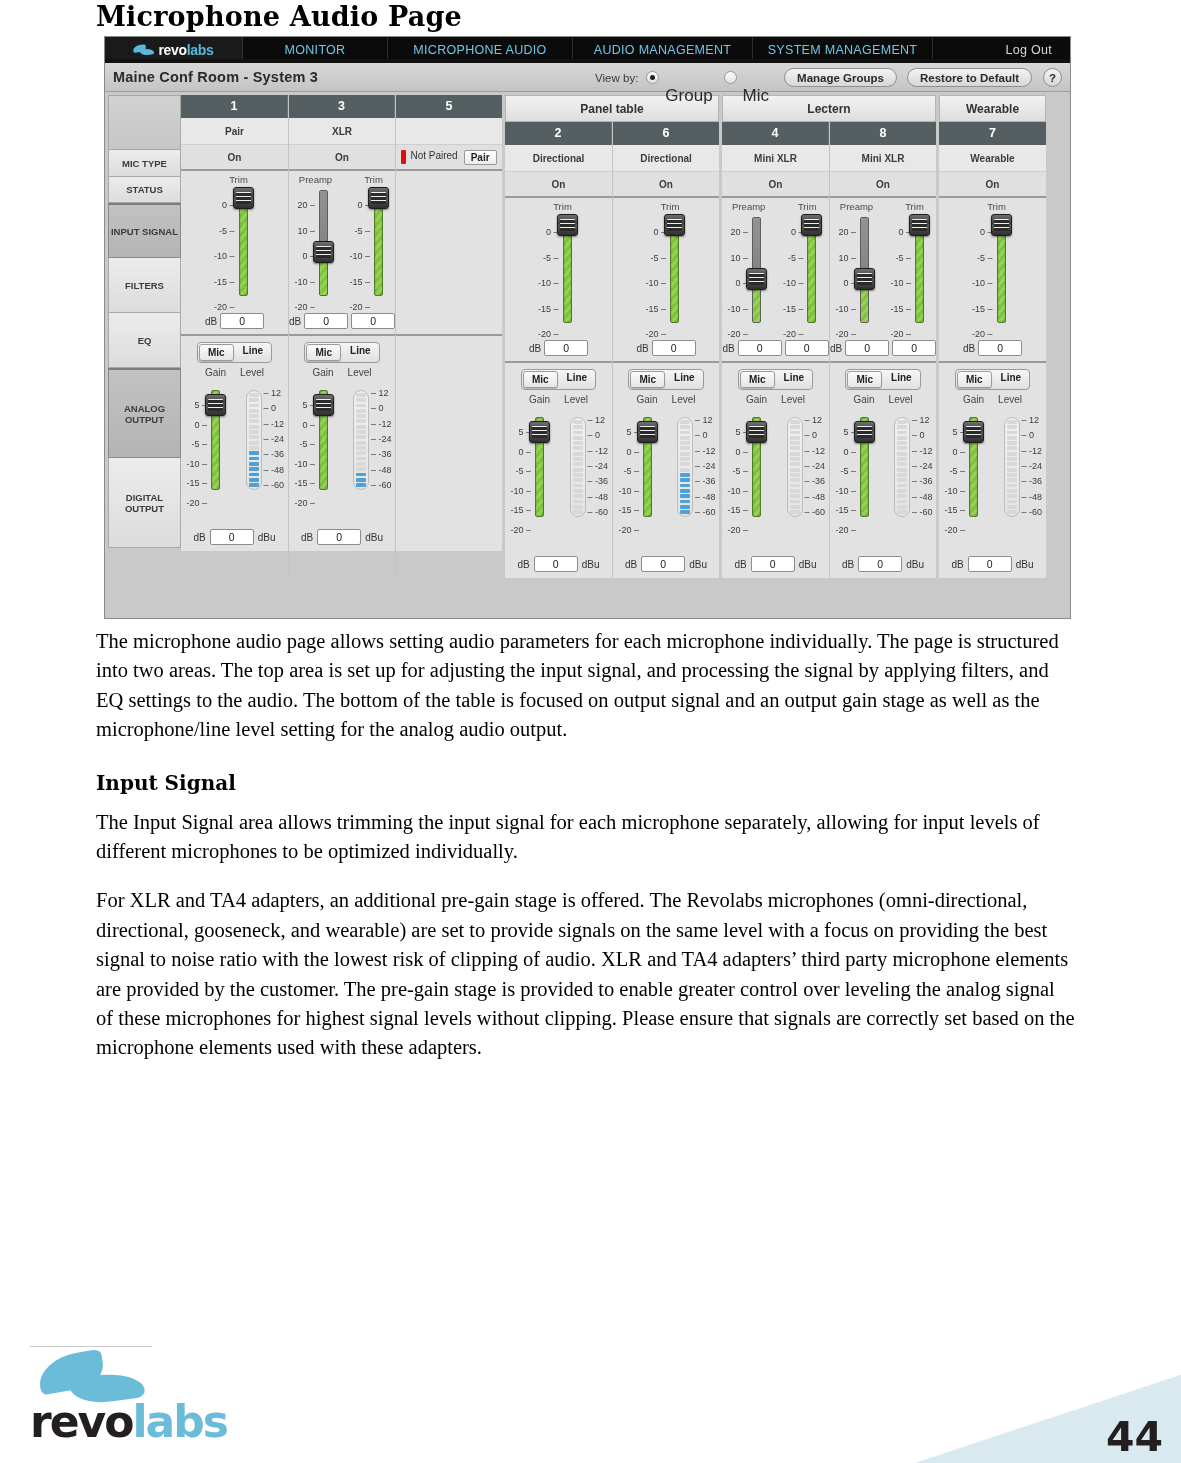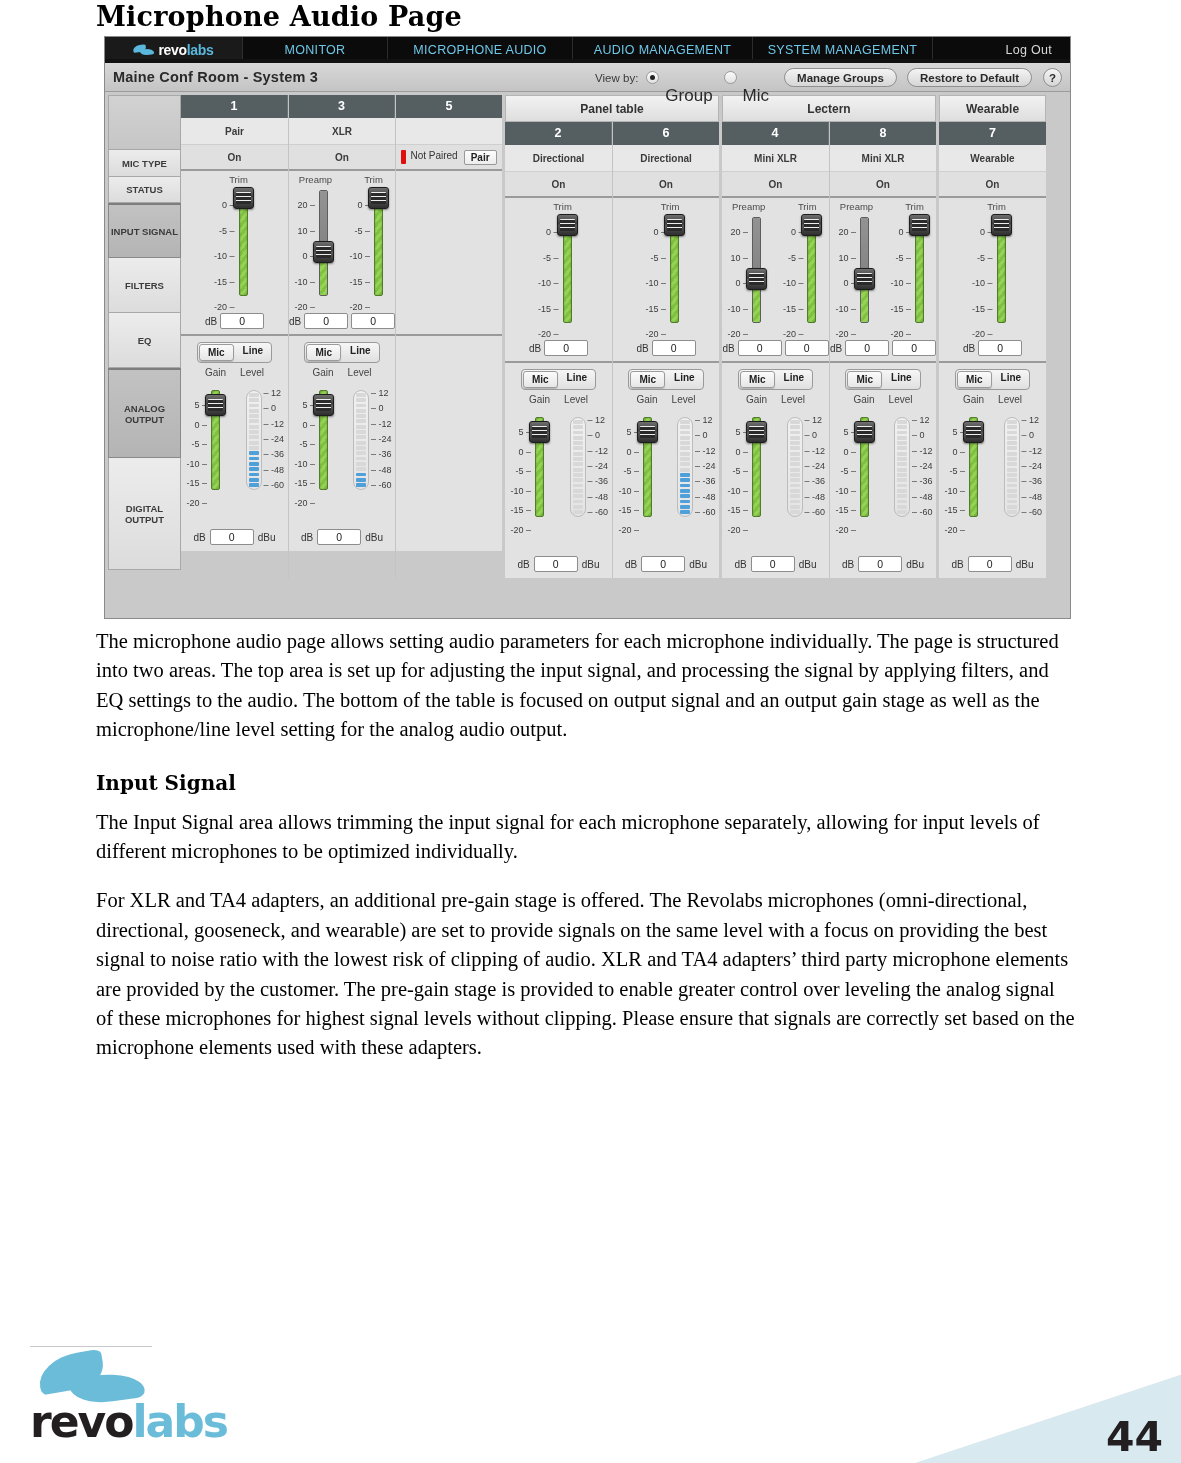--- a/index.html
+++ b/index.html
@@ -140,21 +140,21 @@
   .sb-spacer { height:55px; background:linear-gradient(#d2d2d2,#c6c6c6);
                border:1px solid #a8a8a8; }
   .sb-cell.h-mic { height:27px; }
   .sb-cell.h-status { height:26px; }
   .sb-cell.h-input { height:55px; background:linear-gradient(#c2c2c2,#b4b4b4);
                      border:1px solid #8a8a8a; border-top:2px solid #7d7d7d;}
   .sb-cell.h-filters { height:55px; }
   .sb-cell.h-eq { height:55px; }
   .sb-cell.h-analog { height:90px; background:linear-gradient(#c2c2c2,#b4b4b4);
                       border:1px solid #8a8a8a; border-top:2px solid #7d7d7d;}
-  .sb-cell.h-digital { height:112px; }
+  .sb-cell.h-digital { height:90px; }
 
   .cols { flex:1; display:flex; }
 
   .group { display:flex; flex-direction:column; }
   .group + .group { margin-left:3px; }
   .grp-title {
     height:27px; line-height:27px; text-align:center;
     font-size:12px; font-weight:bold; color:#333;
     background:linear-gradient(#f2f2f2,#dedede);
     border:1px solid #b4b4b4;

